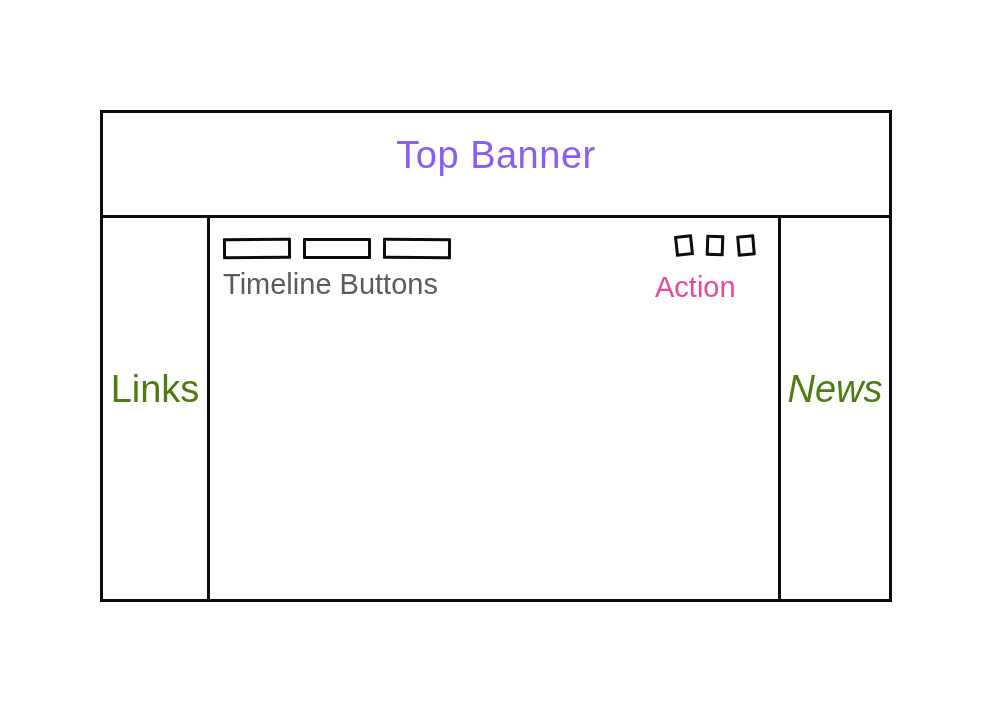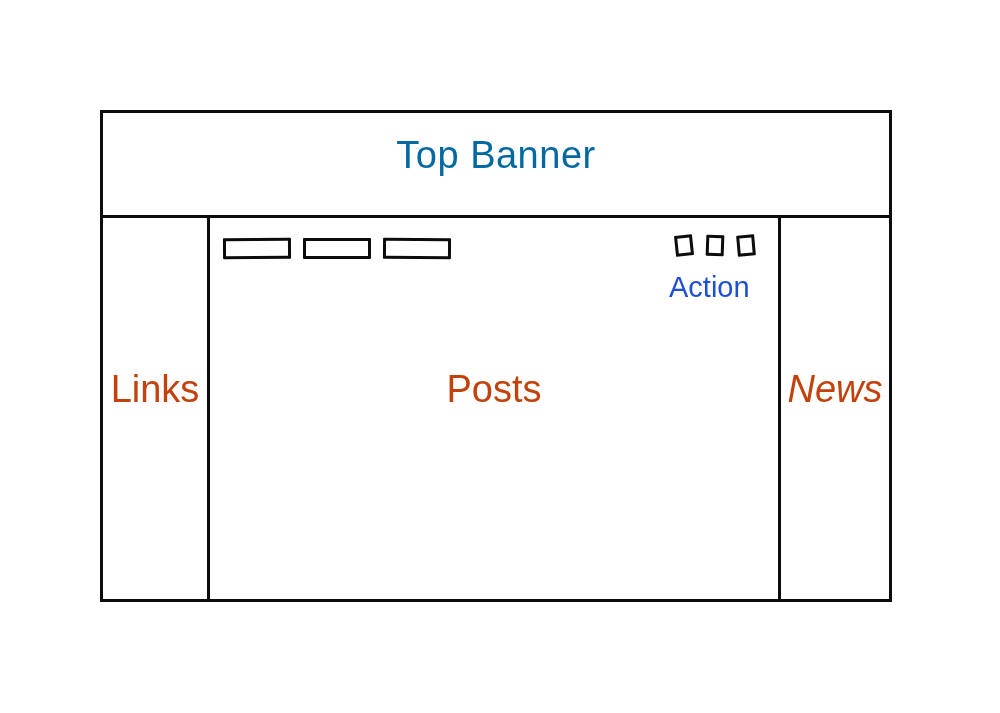--- a/index.html
+++ b/index.html
@@ -34,39 +34,39 @@
     height: 102px;
     border-bottom: 3px solid #0c0c0c;
     box-sizing: content-box;
     display: flex;
     align-items: center;
     justify-content: center;
     padding-bottom: 0;
   }
   .banner .banner-text {
     font-size: 38px;
-    color: #0369a1;
+    color: #8b5cf6;
     letter-spacing: 0.5px;
     margin-top: -18px;
   }
   .divider {
     position: absolute;
     top: 105px;
     bottom: 0;
     width: 3px;
     background: #0c0c0c;
   }
   .divider-left  { left: 104px; }
   .divider-right { left: 675px; }
 
   .col-label {
     position: absolute;
     top: 258px;
     font-size: 38px;
-    color: #c2410c;
+    color: #4d7c0f;
     line-height: 37px;
     text-align: center;
   }
   .links-label { left: 0;     width: 104px; }
   .posts-label { left: 107px; width: 568px; }
   .news-label  { left: 678px; width: 108px; font-style: italic; }
 
   
   .timeline-buttons {
     position: absolute;
@@ -112,51 +112,50 @@
   }
   .ab-btn:nth-child(1) { transform: rotate(-6deg); }
   .ab-btn:nth-child(2) { transform: rotate(2deg); }
   .ab-btn:nth-child(3) { transform: rotate(-5deg); }
 
   .action-label {
     position: absolute;
     left: 552px;
     top: 156px;
     font-size: 29px;
-    color: #1d4ed8;
+    color: #ec4899;
     line-height: 37px;
-    margin-left: 14px;
   }
   .action-label div { white-space: nowrap; }
 </style>
 </head>
 <body>
 
 <div class="canvas">
 
   <div class="frame">
 
     <div class="banner">
       <span class="banner-text">Top Banner</span>
     </div>
 
     <div class="divider divider-left"></div>
     <div class="divider divider-right"></div>
 
     <div class="col-label links-label">Links</div>
 
-    <div class="col-label posts-label">Posts</div>
 
     <div class="col-label news-label">News</div>
 
     <div class="timeline-buttons">
       <div class="tl-btn"></div>
       <div class="tl-btn"></div>
       <div class="tl-btn"></div>
     </div>
+    <div class="timeline-label">Timeline Buttons</div>
 
     <div class="action-buttons">
       <div class="ab-btn"></div>
       <div class="ab-btn"></div>
       <div class="ab-btn"></div>
     </div>
     <div class="action-label">
       <div>Action</div>
     </div>
 

